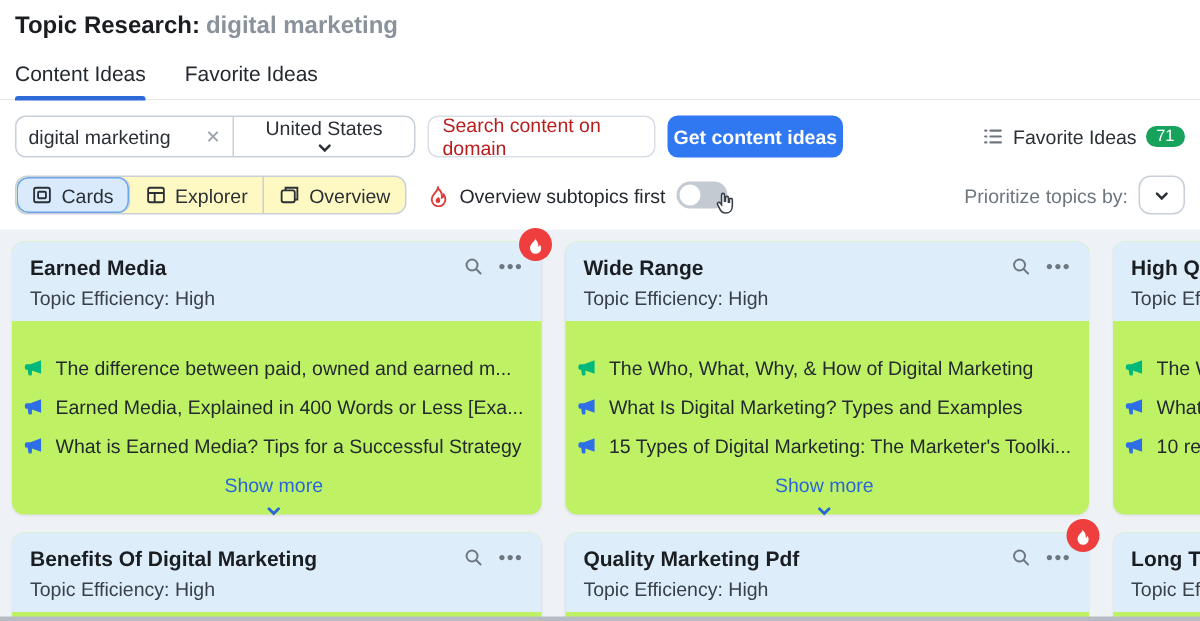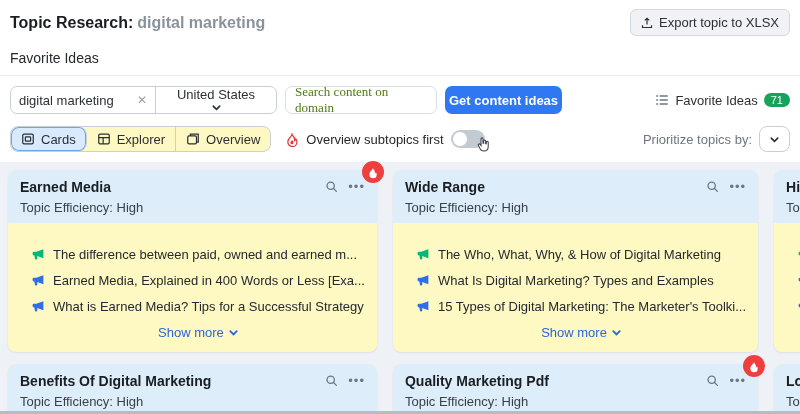--- a/index.html
+++ b/index.html
@@ -24,21 +24,21 @@
   .tab.active::after { content:""; position:absolute; left:0; right:0; bottom:-1px; height:3px; background:#2f6bd8; border-radius:2px 2px 0 0; }
 
   
   .search-row { display:flex; align-items:center; padding:10px 10px 8px 10px; background:#fff; }
   .kw-group { display:flex; align-items:stretch; height:28px; border:1px solid #c9cfd7; border-radius:7px; overflow:hidden; background:#fff; }
   .kw-input { display:flex; align-items:center; width:145px; padding:0 8px; border-right:1px solid #c9cfd7; }
   .kw-input input { border:0; outline:0; width:100%; font-size:13px; color:#2b2f36; font-family:inherit; background:transparent; }
   .clear-x { color:#9aa1aa; font-size:12px; cursor:pointer; padding-left:4px; }
   .country-select { display:flex; align-items:center; justify-content:space-between; width:120px; padding:0 8px; cursor:pointer; color:#2b2f36;flex-direction:column; }
   .domain-input { height:28px; width:152px; margin-left:8px; border:1px solid #dadfe5; border-radius:7px;
-    display:flex; align-items:center; padding:0 9px; color:#4d7c0f; background:#fff;font-family:Liberation Serif, serif; }
+    display:flex; align-items:center; padding:0 9px; color:#b91c1c; background:#fff; }
   .get-ideas-btn { height:28px; margin-left:8px; background:#3077f2; color:#fff; font-weight:bold; font-size:13px;
     border:none; border-radius:7px; padding:0 4px; cursor:pointer; font-family:inherit; }
   .fav-ideas { margin-left:auto; display:flex; align-items:center; gap:6px; cursor:pointer; }
   .fav-ideas .label { color:#2b2f36; }
   .fav-badge { background:#17a35c; color:#fff; font-size:11px; border-radius:9px; padding:1px 7px; }
 
   
   .view-row { display:flex; align-items:center; padding:4px 10px 10px 10px; background:#fff; }
   .seg-group { display:flex; border:1px solid #c9cfd7; border-radius:8px; overflow:hidden; background:#fef9c3; height:26px; }
   .seg { display:flex; align-items:center; gap:6px; padding:0 10px; border-right:1px solid #c9cfd7; cursor:pointer; color:#2b2f36; }
@@ -49,54 +49,47 @@
   .toggle .knob { position:absolute; top:2px; left:2px; width:14px; height:14px; border-radius:50%; background:#fff; }
   .cursor-hand { position:absolute; right:-6px; top:6px; }
   .prioritize { margin-left:auto; display:flex; align-items:center; gap:7px; }
   .prioritize .plabel { color:#6e7680; }
   .p-select { display:flex; align-items:center; gap:8px; height:26px; border:1px solid #c9cfd7; border-radius:8px;
     padding:0 9px; background:#fff; color:#2b2f36; cursor:pointer; }
 
   
   .cards-area { background:#eef1f5; padding:8px 8px 0 8px; height:276px; }
   .cards-grid { display:grid; grid-template-columns:repeat(3, 1fr); gap:12px 16px; }
-  .card { position:relative; background:#fef9c3; border-radius:8px; height:182px;
+  .card { position:relative; background:#bef264; border-radius:8px; height:182px;
     box-shadow:0 1px 2px rgba(30,40,60,0.08); }
   .card-head { background:#ddeefa; border-radius:8px 8px 0 0; padding:9px 12px 8px 12px; }
   .card-head-top { display:flex; align-items:flex-start; }
   .card-title { font-size:14px; font-weight:bold; color:#1a1d21; flex:1; }
   .card-actions { display:flex; align-items:center; gap:10px; color:#6e7680; }
   .card-actions .dots { font-size:13px; letter-spacing:1px; cursor:pointer; color:#6e7680; }
   .card-sub { margin-top:5px; color:#3a4049; font-size:13px; }
-  .card-body { padding:24px 12px 0 24px; }
+  .card-body { padding:24px 12px 0 8px; }
   .idea-item { display:flex; align-items:center; gap:8px; margin-bottom:11px; cursor:pointer; }
   .idea-item .txt { color:#24292f; white-space:nowrap; overflow:hidden; }
-  .show-more { text-align:center; color:#2a66d9; margin-top:4px; cursor:pointer; display:flex; align-items:center; justify-content:center; gap:4px; }
+  .show-more { text-align:center; color:#2a66d9; margin-top:4px; cursor:pointer; display:flex; align-items:center; justify-content:center; gap:4px;flex-direction:column; }
   .fire-badge { position:absolute; top:-9px; right:-7px; width:22px; height:22px; border-radius:50%; background:#ee3e3e;
     display:flex; align-items:center; justify-content:center; z-index:2; }
   .bottom-strip { position:absolute; left:0; right:0; bottom:0; height:3px; background:#b7bcc4; }
 </style>
 </head>
 <body>
 
 <div class="top-header">
   <div class="page-title">
     <span>Topic Research:</span><span class="query">digital marketing</span>
   </div>
-  <button class="export-btn">
-    <span>
-      <svg width="12" height="12" viewBox="0 0 16 16" fill="none" stroke="#2b2f36" stroke-width="1.6">
-        <path d="M8 10V2M5 4.5L8 1.8l3 2.7M2 11v3h12v-3"></path>
-      </svg>
-    </span>
-    <span>Export topic to XLSX</span>
-  </button>
 </div>
 
 <div class="tabs">
+  <div class="tab active">Content Ideas</div>
   <div class="tab">Favorite Ideas</div>
 </div>
 
 <div class="search-row">
   <div class="kw-group">
     <div class="kw-input">
       <input value="digital marketing" style="">
       <span class="clear-x">✕</span>
     </div>
     <div class="country-select">

